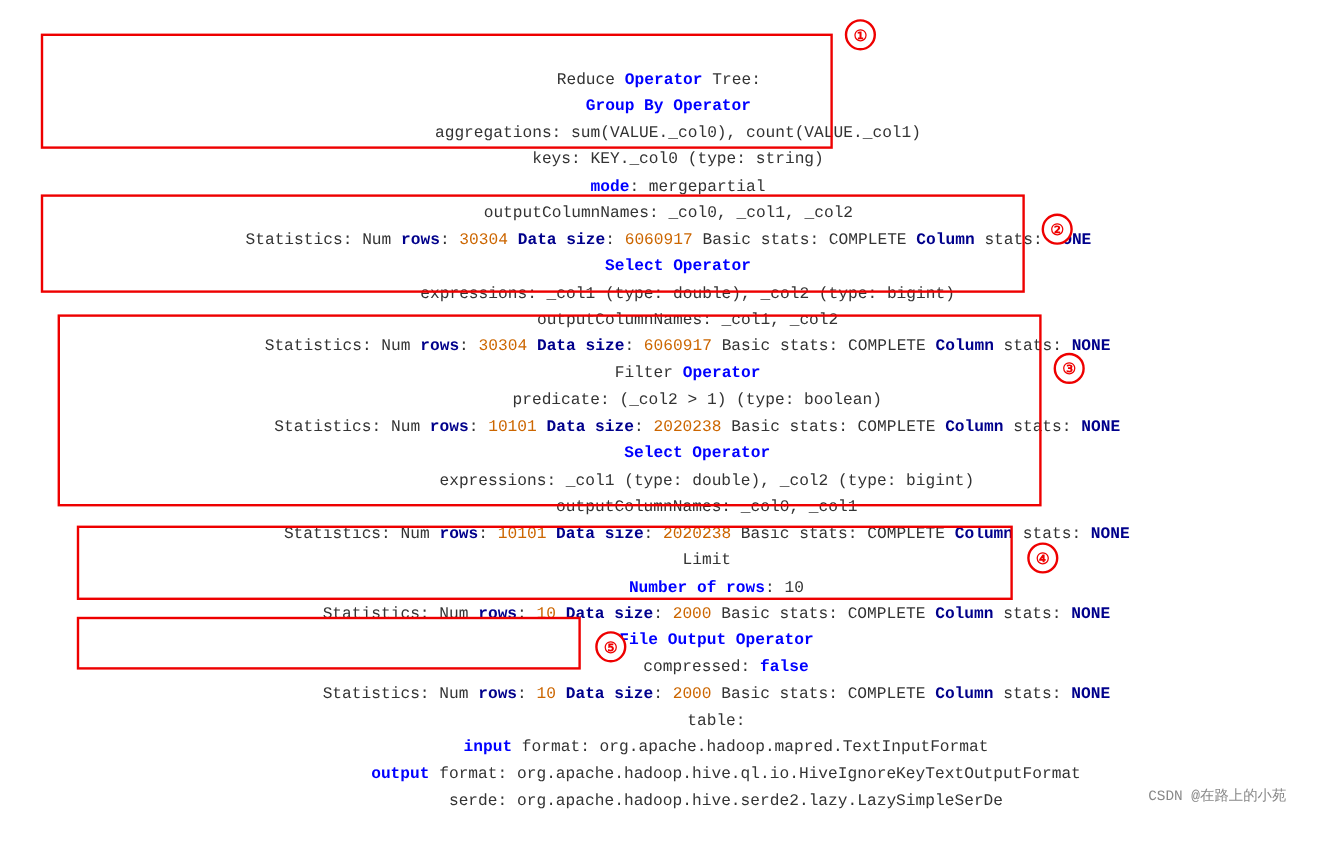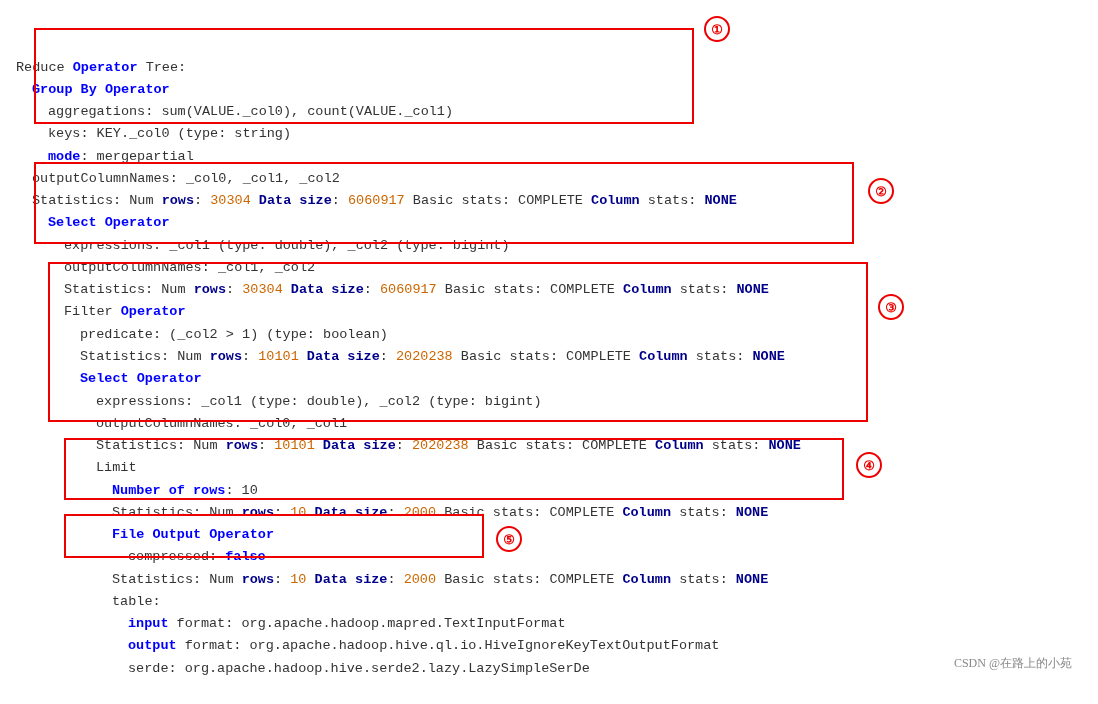--- a/index.html
+++ b/index.html
@@ -35,24 +35,24 @@
       font-weight: bold;
       background: #fff;
     }
 
     .watermark {
       position: absolute;
       bottom: 8px;
       right: 10px;
       font-size: 12px;
       color: #888;
-      font-family: Liberation Serif, serif;
+      font-family: Liberation Mono, monospace;
     }
 
-    .line { display: block; }
+    .line { display: block; text-align: center; }
 
     .content-area {
       position: relative;
       padding-top: 2px;
     }
 
     .box1 {
       border: 2px solid #e00;
       position: absolute;
       top: 18px;

